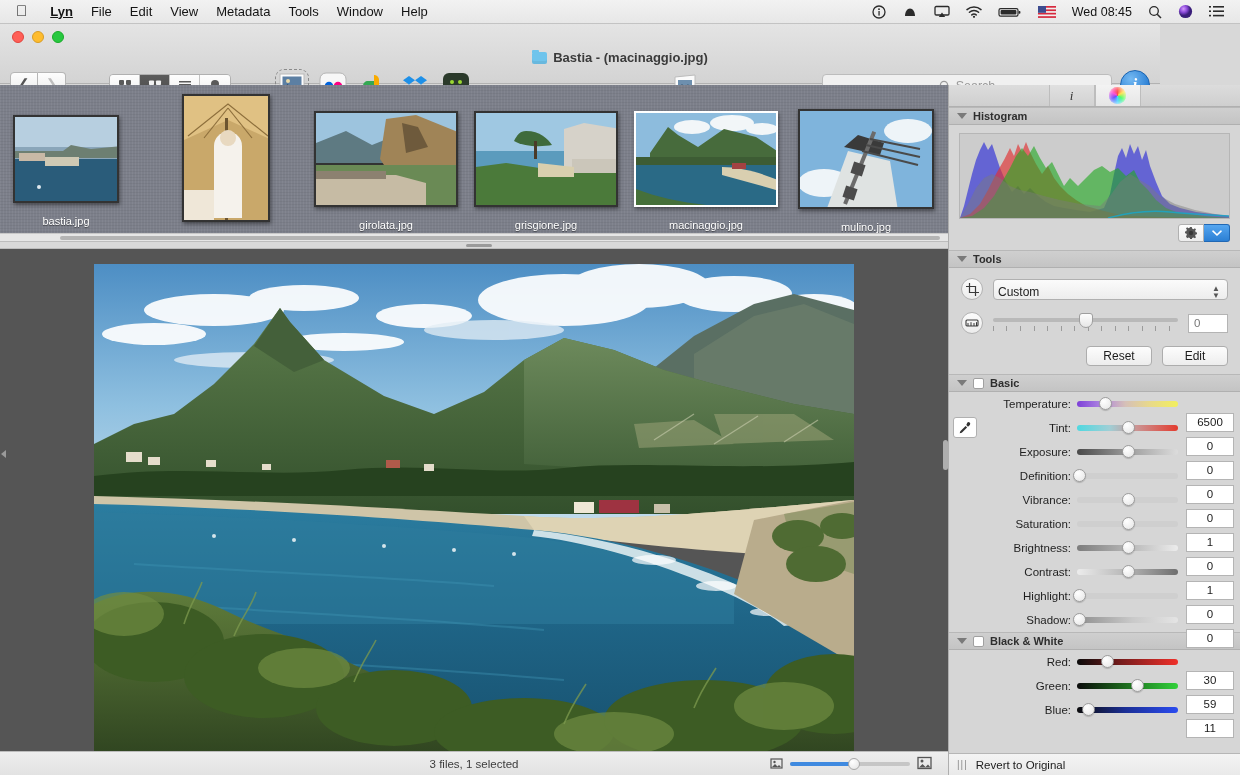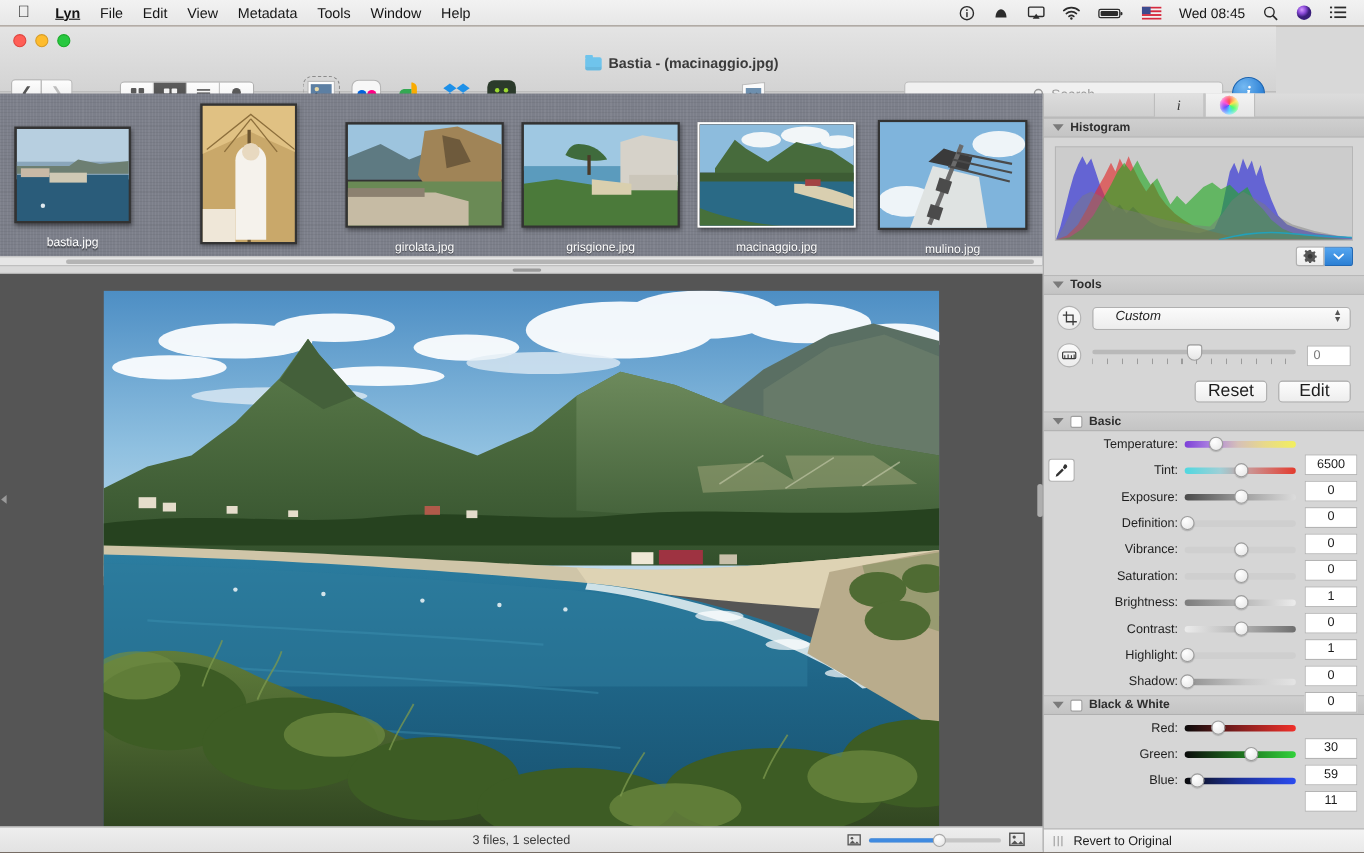--- a/index.html
+++ b/index.html
@@ -155,37 +155,37 @@
   .hbtn.blue { background:linear-gradient(180deg,#55a6f0,#2b7fd4); border-color:#2168b4; color:#fff; border-left:none;
     border-radius:0 3px 3px 0; }
   .hbtn.gear { border-radius:3px 0 0 3px; }
 
   .toolsbody { padding:10px 12px 8px 12px; }
   .trow { display:flex; align-items:center; gap:10px; margin-bottom:12px; }
   .sqbtn { width:22px; height:22px; border-radius:50%;
     background:linear-gradient(180deg,#fbfbfb,#ececec); border:1px solid #b2b2b2;
     display:flex; align-items:center; justify-content:center; }
   .popup { flex:1; height:21px; background:linear-gradient(180deg,#fbfbfb,#ededed);
-    border:1px solid #b0b0b0; border-radius:4px; display:flex; align-items:flex-start;
-    padding:0 20px; font-size:12px; color:#222; position:relative;font-style:italic; }
+    border:1px solid #b0b0b0; border-radius:4px; display:flex; align-items:flex-end;
+    padding:0 4px; font-size:12px; color:#222; position:relative; }
   .popup .arrows { position:absolute; right:7px; font-size:8px; line-height:7px; color:#555; text-align:center; }
 
   .tickslider { flex:1; position:relative; height:20px; }
   .tickbar { position:absolute; left:0; top:5px; width:100%; height:4px;
     background:#b9b9b9; border-radius:2px; }
   .ticks { position:absolute; left:0; top:13px; width:100%; height:5px;
     background-image:repeating-linear-gradient(90deg,#9b9b9b 0 1px,transparent 1px 13.5px); }
   .tknob { position:absolute; left:50%; top:0; margin-left:-7px; width:14px; height:15px;
     background:linear-gradient(180deg,#fdfdfd,#e6e6e6); border:1px solid #9e9e9e;
     border-radius:3px 3px 7px 7px; }
   .numbox { width:40px; height:19px; background:#fff; border:1px solid #b4b4b4;
     font-size:11.5px; color:#777; display:flex; align-items:center; padding-left:5px; }
   .btnrow { display:flex; justify-content:flex-end; gap:10px; margin-top:4px; }
   .pbtn { width:66px; height:20px; background:linear-gradient(180deg,#fdfdfd,#ededed);
-    border:1px solid #adadad; border-radius:4px; font-size:16px; color:#1c1c1c;
+    border:1px solid #adadad; border-radius:4px; font-size:12px; color:#1c1c1c;
     display:flex; align-items:center; justify-content:center; }
 
   
   .srow { display:flex; align-items:center; height:24px; padding-right:6px; position:relative;padding-left:40px; }
   .slabel { width:88px; text-align:right; font-size:11.5px; color:#1f1f1f; padding-right:6px; }
   .strack { position:relative; flex:1; height:6px; border-radius:3px; margin-right:8px; }
   .sknob { position:absolute; top:-4px; width:13px; height:13px; border-radius:50%;
     background:radial-gradient(circle at 35% 30%,#ffffff,#e4e4e4);
     border:1px solid #9d9d9d; box-shadow:0 1px 1px rgba(0,0,0,.18); margin-left:-6px; }
   .sval { width:48px; height:19px; background:#fff; border:1px solid #b4b4b4;

